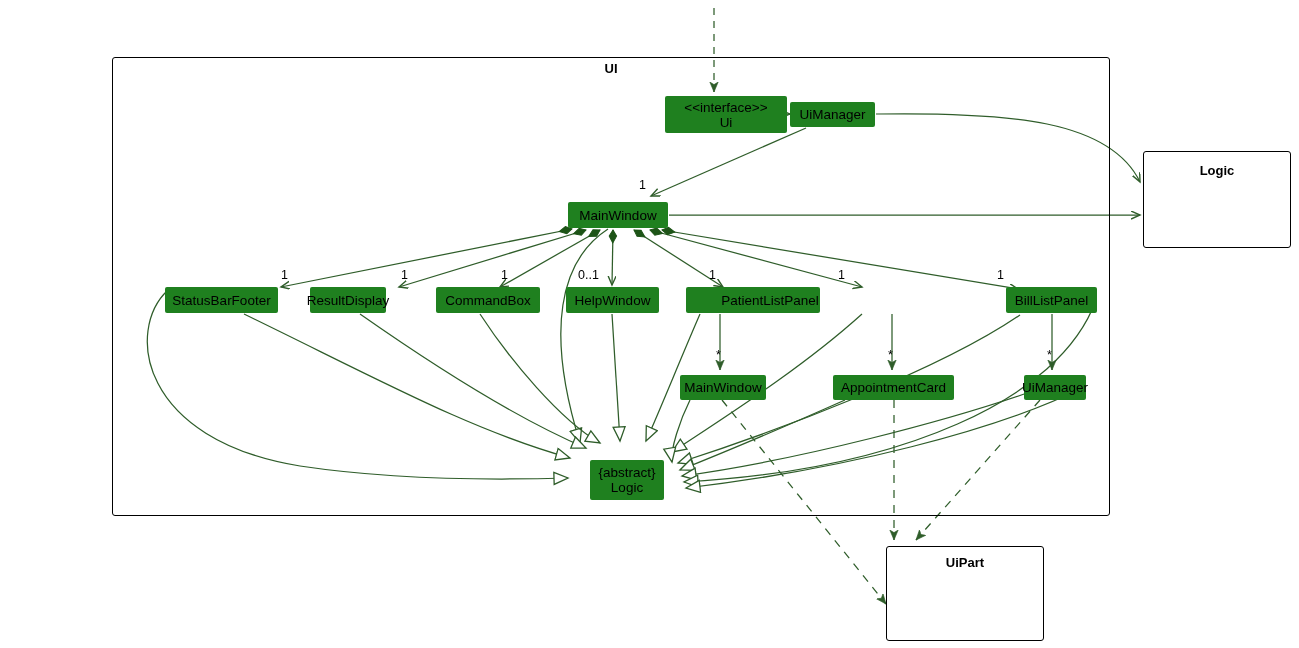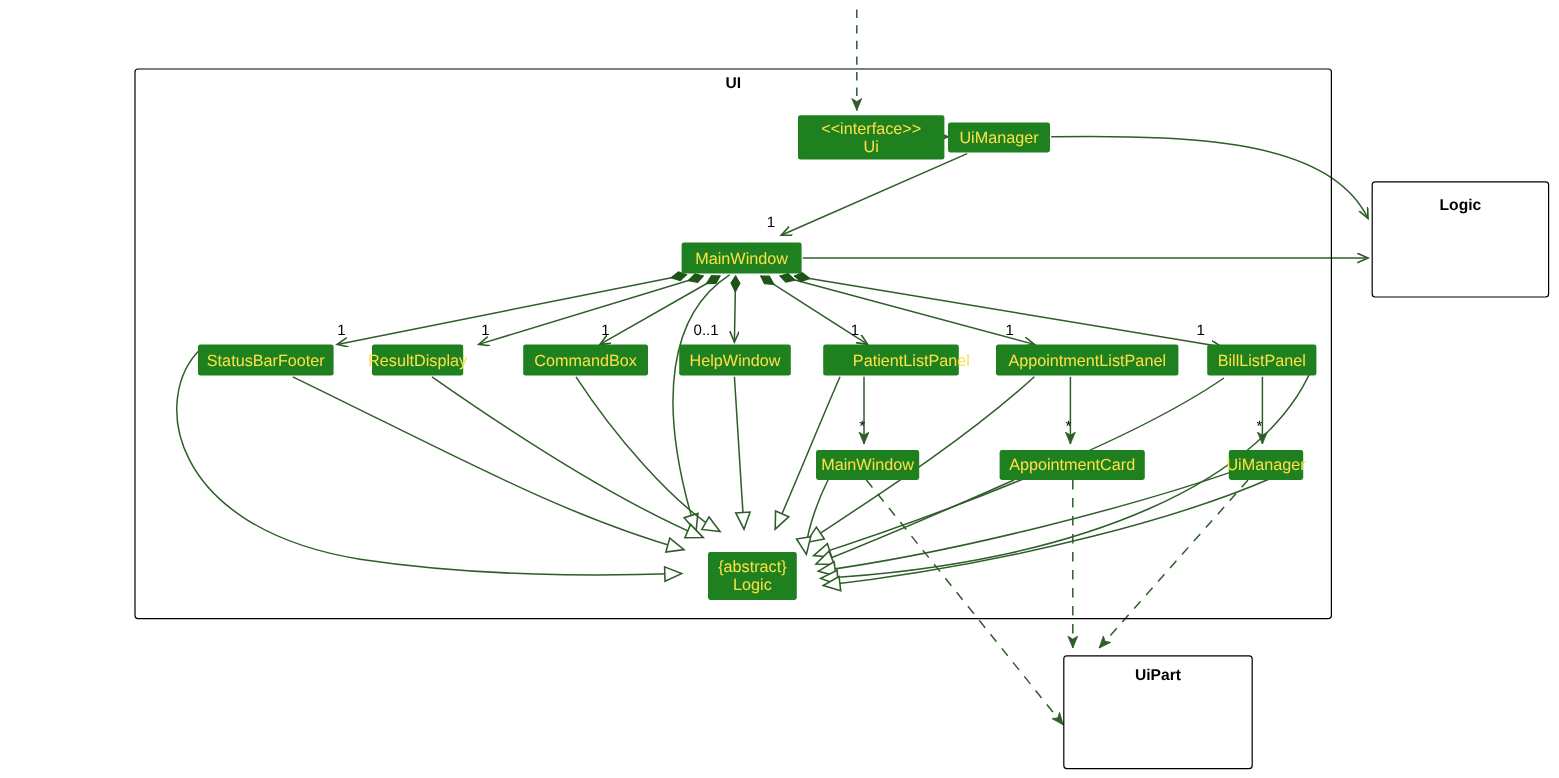--- a/index.html
+++ b/index.html
@@ -22,21 +22,21 @@
     position: absolute;
     left: 0;
     top: 0;
     width: 1299px;
     height: 648px;
     pointer-events: none;
   }
   .node {
     position: absolute;
     background: #1f801f;
-    color: #fde047;
+    color: #000000;
     font-family: "Liberation Sans", sans-serif;
     font-size: 13.5px;
     line-height: 15px;
     text-align: center;
     border-radius: 2px;
     display: flex;
     flex-direction: column;
     align-items: center;
     justify-content: center;
     white-space: nowrap;
@@ -178,27 +178,24 @@
   </div>
 
   <div class="node" style="left:436px; top:287px; width:104px; height:26px;">
     <span class="l1">CommandBox</span>
   </div>
 
   <div class="node" style="left:566px; top:287px; width:93px; height:26px;">
     <span class="l1">HelpWindow</span>
   </div>
 
-  <div class="node" style="left:686px; top:287px; width:113px; height:26px;padding-left:40px;">
+  <div class="node" style="left:686px; top:287px; width:134px; height:26px;padding-left:40px;">
     <span class="l1">PatientListPanel</span>
   </div>
 
-  <div class="node" style="left:830px; top:287px; width:152px; height:26px;">
-    <span class="l1">AppointmentListPanel</span>
-  </div>
 
   <div class="node" style="left:1006px; top:287px; width:91px; height:26px;">
     <span class="l1">BillListPanel</span>
   </div>
 
   <div class="node" style="left:680px; top:375px; width:86px; height:25px;">
     <span class="l1">MainWindow</span>
   </div>
 
   <div class="node" style="left:833px; top:375px; width:121px; height:25px;">

